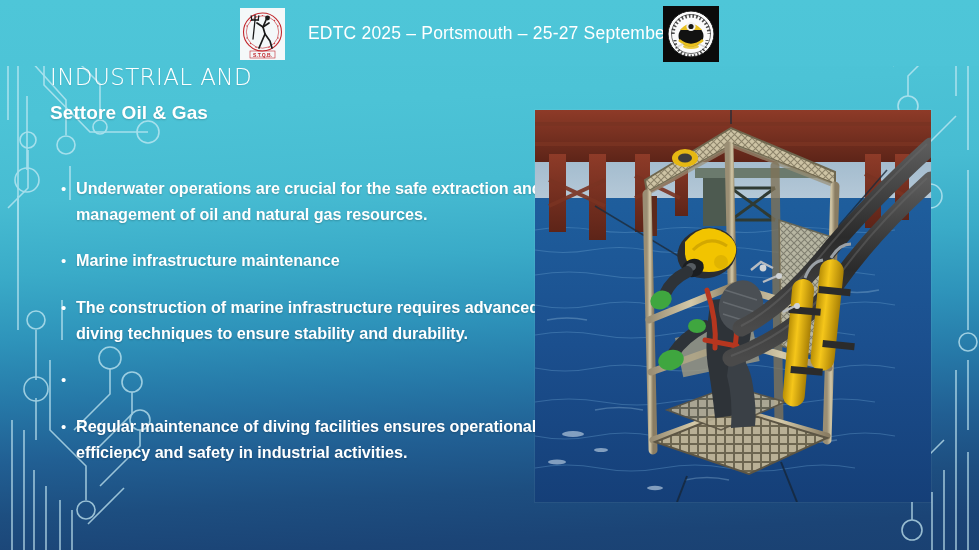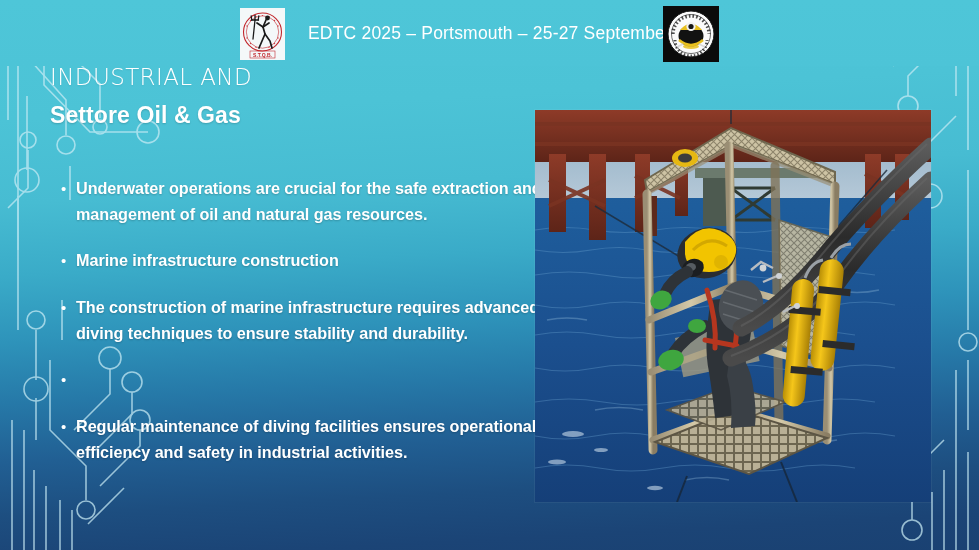--- a/index.html
+++ b/index.html
@@ -73,21 +73,21 @@
     font-weight:300;
     font-size:23px;
     line-height:43px;
     letter-spacing:.4px;
     text-shadow:0 1px 2px rgba(0,0,0,.08);
   }
   .slide-subtitle{
     margin-top:3px;
     color:#ffffff;
     font-weight:bold;
-    font-size:23px;
+    font-size:19px;
     letter-spacing:.1px;
     text-shadow:0 1px 2px rgba(0,0,0,.18);
   }
 
   
   .bullets{
     position:absolute; left:58px; top:176px; width:492px;
   }
   .bullet{
     position:relative;
@@ -259,21 +259,21 @@
     <div class="slide-subtitle">Settore Oil &amp; Gas</div>
   </div>
 
   <div class="bullets">
     <div class="bullet">
       <div class="bullet-dot">•</div>
       <div class="bullet-text">Underwater operations are crucial for the safe extraction and management of oil and natural gas resources.</div>
     </div>
     <div class="bullet">
       <div class="bullet-dot">•</div>
-      <div class="bullet-text">Marine infrastructure construction</div>
+      <div class="bullet-text">Marine infrastructure maintenance</div>
     </div>
     <div class="bullet">
       <div class="bullet-dot">•</div>
       <div class="bullet-text">The construction of marine infrastructure requires advanced diving techniques to ensure stability and durability.</div>
     </div>
     <div class="bullet">
       <div class="bullet-dot">•</div>
     </div>
     <div class="bullet">
       <div class="bullet-dot">•</div>

